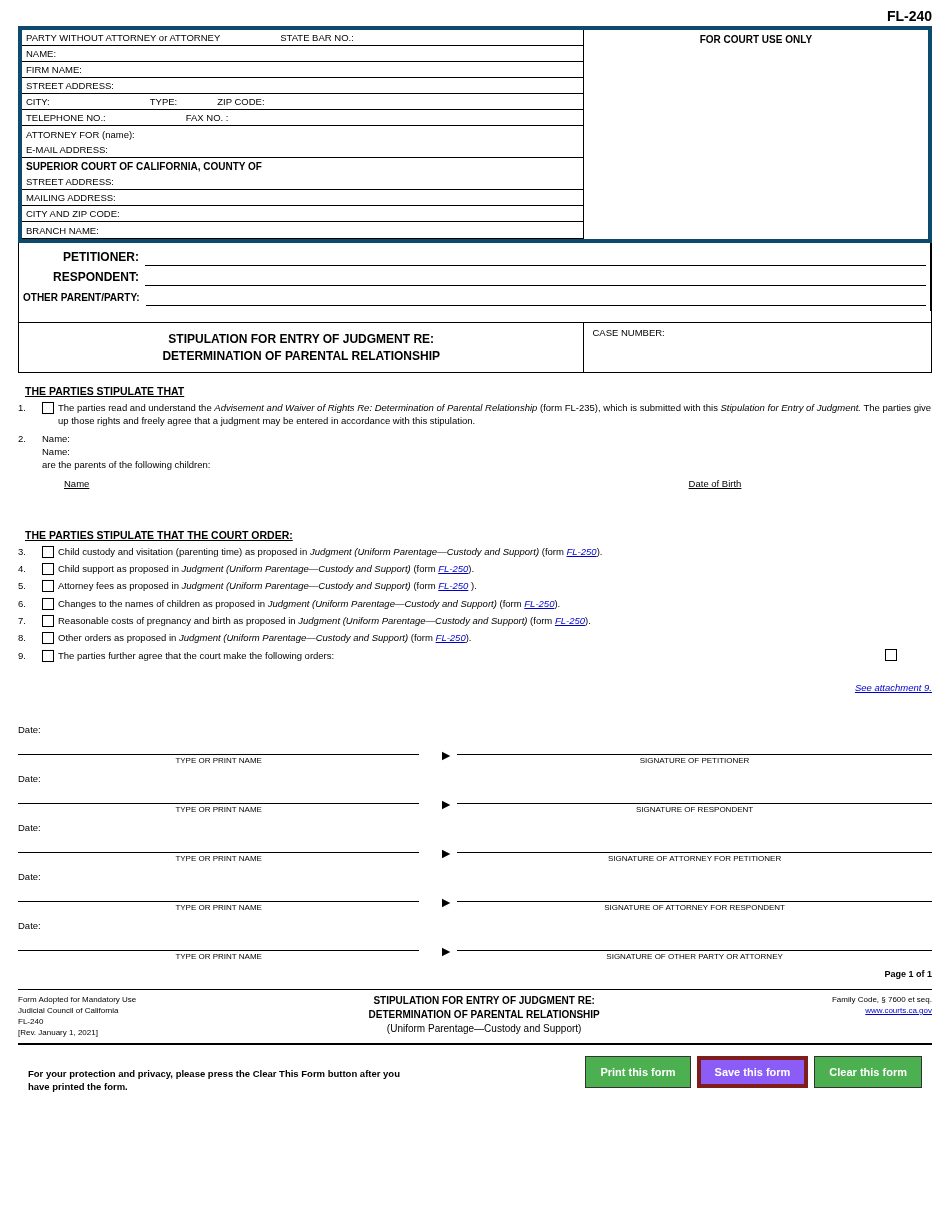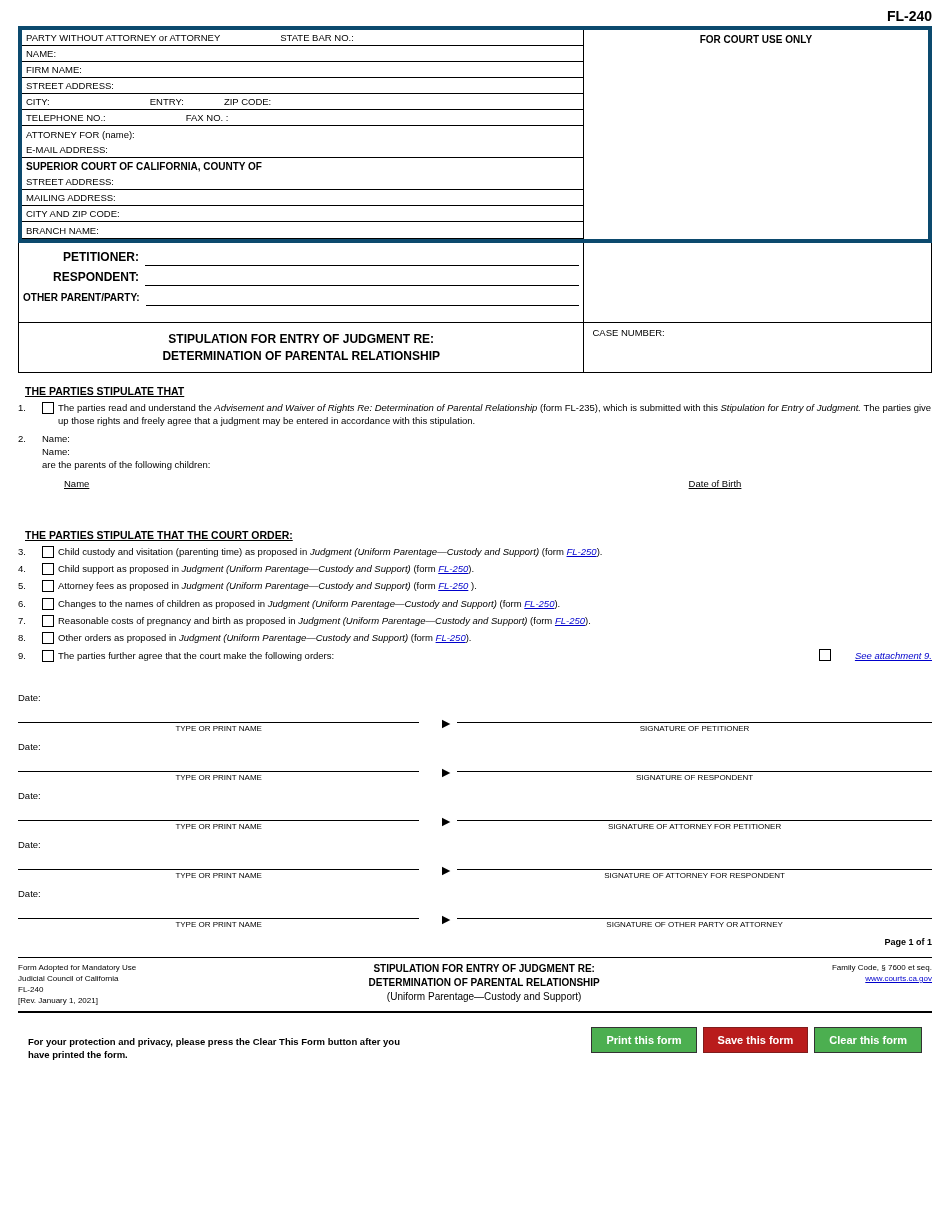--- a/index.html
+++ b/index.html
@@ -262,23 +262,23 @@
       background: #4CAF50;
       color: #fff;
       border: 1px solid #333;
       padding: 6px 14px;
       font-size: 11px;
       font-weight: bold;
       cursor: pointer;
       white-space: nowrap;
     }
     .btn-save {
-      background: #b91c1c;
+      background: #8b5cf6;
       color: #fff;
-      border: 1px solid #7f1d1d;
+      border: 4px solid #7f1d1d;
       padding: 6px 14px;
       font-size: 11px;
       font-weight: bold;
       cursor: pointer;
       white-space: nowrap;
       text-align: right;
     }
     .btn-clear {
       background: #4CAF50;
       color: #fff;
@@ -319,21 +319,21 @@
       <div class="field-row">
         <span>FIRM NAME:</span>
       </div>
 
       <div class="field-row">
         <span>STREET ADDRESS:</span>
       </div>
 
       <div class="field-row">
         <span>CITY:</span>
-        <span style="margin-left:100px;">ENTRY:</span>
+        <span style="margin-left:100px;">TYPE:</span>
         <span style="margin-left:40px;">ZIP CODE:</span>
       </div>
 
       <div class="field-row">
         <span>TELEPHONE NO.:</span>
         <span style="margin-left:80px;">FAX NO. :</span>
       </div>
 
       <div class="field-row no-border">
         <span>ATTORNEY FOR (name):</span>
@@ -359,21 +359,21 @@
         <div class="field-row no-border">
           <span>BRANCH NAME:</span>
         </div>
       </div>
     </div>
     <div class="top-right">
       <span class="top-right-text">FOR COURT USE ONLY</span>
     </div>
   </div>
 
-  <div class="parties-section" style="border:1px solid #000; border-top:none;">
+  <div class="parties-section" style="border:1px solid #000; border-top:none;flex-direction:column;">
     <div class="parties-left">
       <div class="party-row">
         <span class="party-label">PETITIONER:</span>
         <div class="party-line"></div>
       </div>
       <div class="party-row">
         <span class="party-label">RESPONDENT:</span>
         <div class="party-line"></div>
       </div>
       <div class="party-row">
@@ -474,21 +474,21 @@
       <span class="item-content">
         <span>Other orders as proposed in </span><span class="italic">Judgment (Uniform Parentage—Custody and Support)</span><span> (form </span><span class="link-text">FL-250</span><span>).</span>
       </span>
     </div>
 
     <div class="numbered-item">
       <span class="item-num">9.</span>
       <span class="checkbox-box"></span>
       <span class="item-content" style="display:flex; justify-content:space-between;">
         <span>The parties further agree that the court make the following orders:</span>
-        <span style="display:flex; align-items:center; gap:20px;">
+        <span style="display:flex; align-items:center; gap:20px;flex-direction:column;">
           <span class="checkbox-box" style="margin-top:0;"></span>
           <span class="link-text">See attachment 9.</span>
         </span>
       </span>
     </div>
 
   </div>
 
   <div class="signature-section">
 

